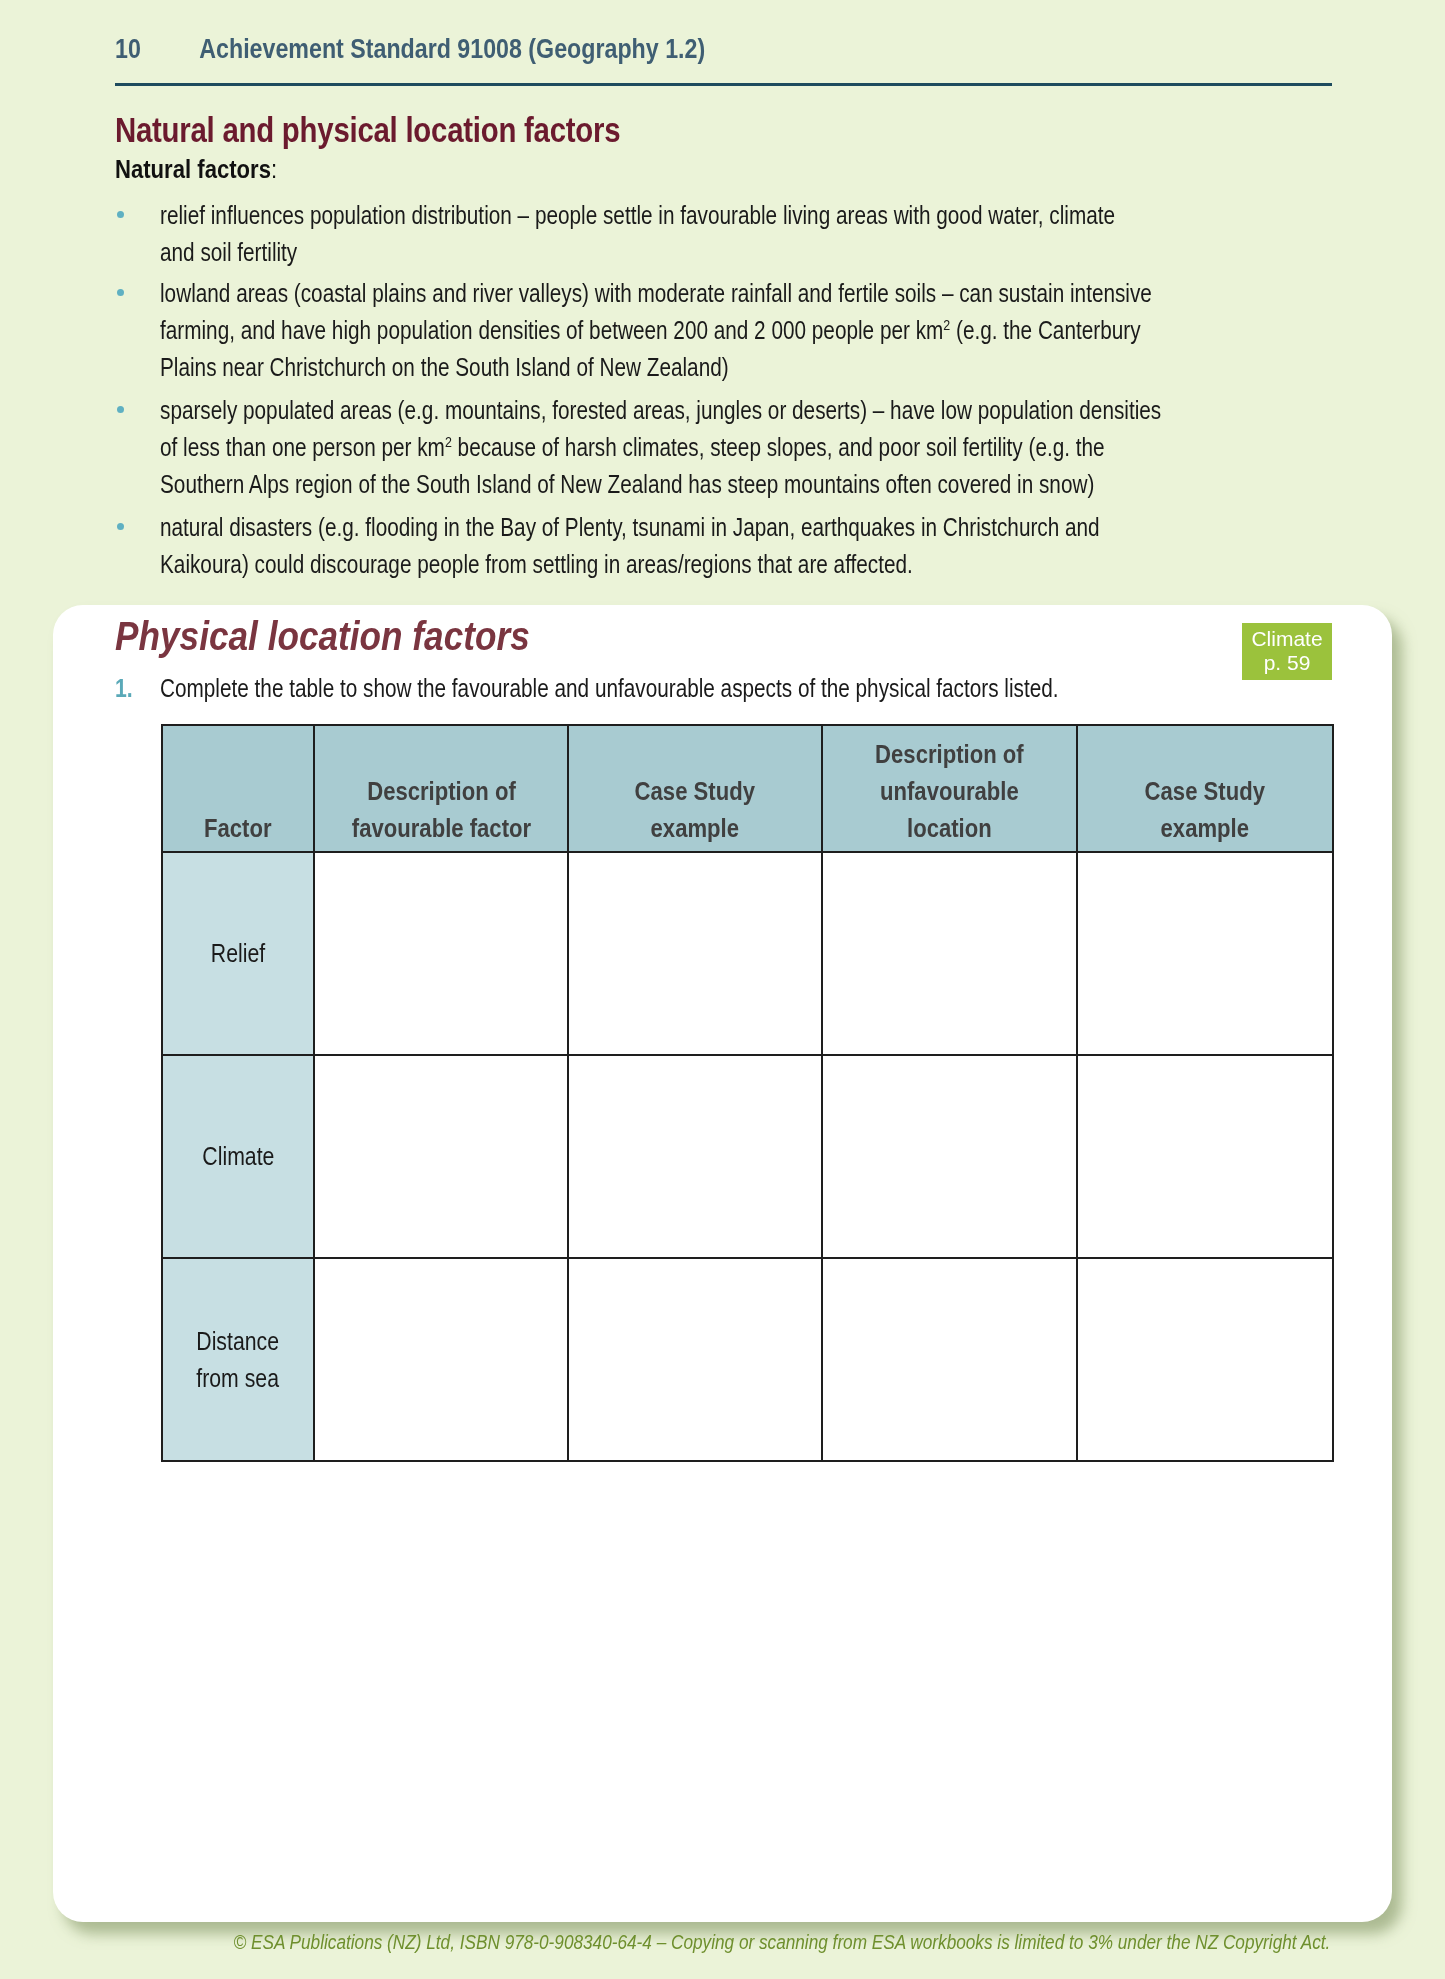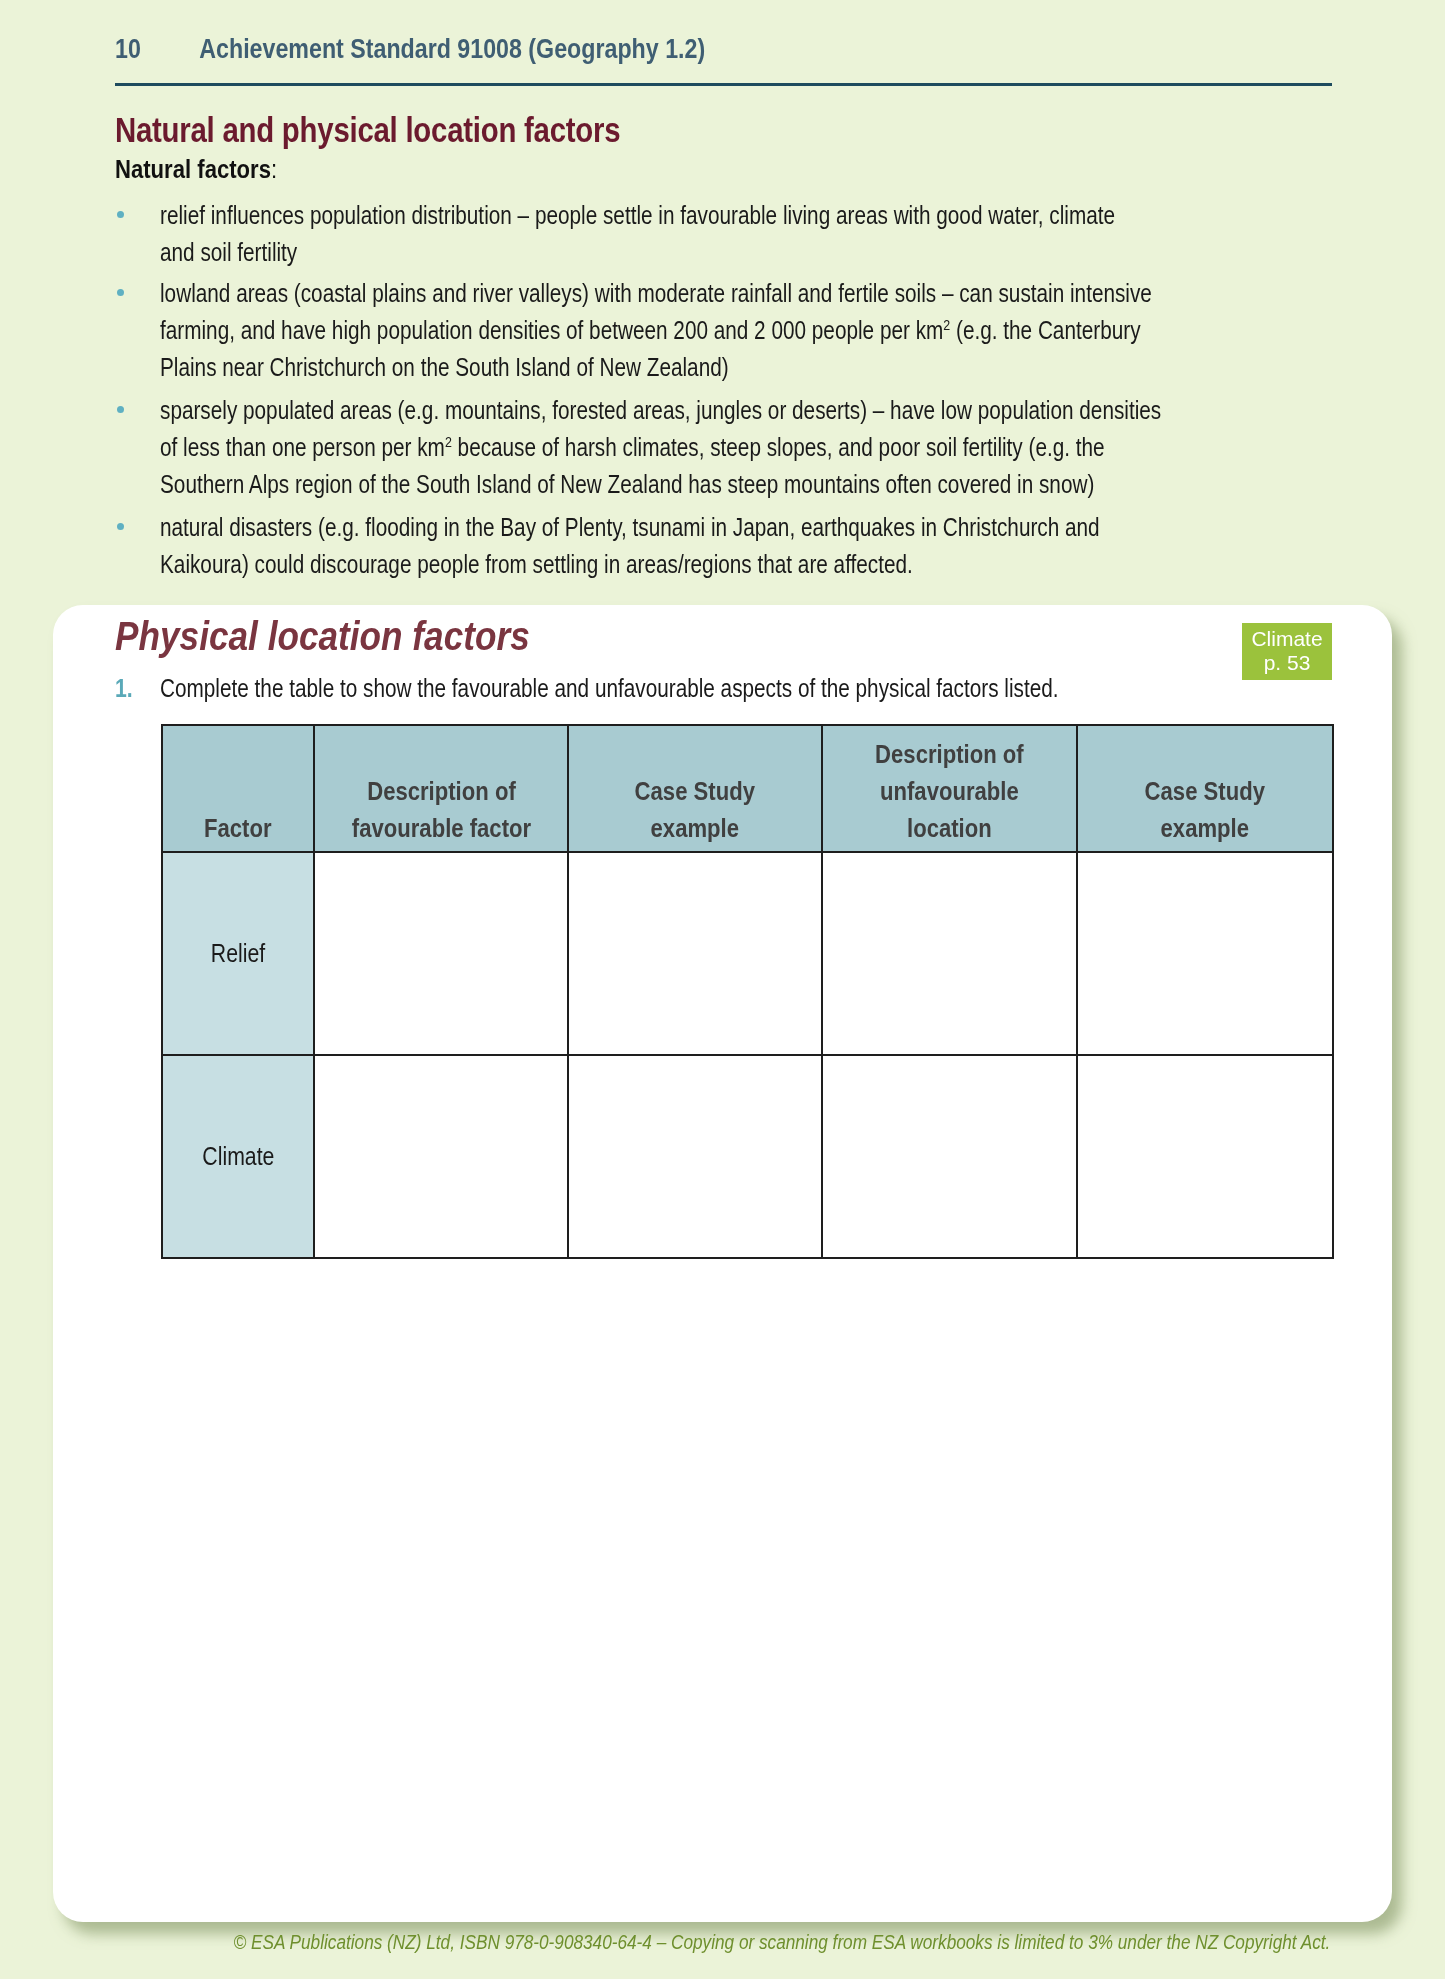--- a/index.html
+++ b/index.html
@@ -157,21 +157,21 @@
 
   <div class="bullet-dot" style="top:523px"></div>
   <div class="line" style="top:512px">natural disasters (e.g. flooding in the Bay of Plenty, tsunami in Japan, earthquakes in Christchurch and</div>
   <div class="line" style="top:549px">Kaikoura) could discourage people from settling in areas/regions that are affected.</div>
 </div>
 
 <div class="abs card"></div>
 <div class="abs card-title">Physical location factors</div>
 <div class="abs answers">
   <span>Climate</span>
-  <span>p. 53</span>
+  <span>p. 59</span>
 </div>
 <div class="abs q-num">1.</div>
 <div class="abs q-text">Complete the table to show the favourable and unfavourable aspects of the physical factors listed.</div>
 
 <table class="grid">
   <colgroup>
     <col style="width:152px">
     <col style="width:254px">
     <col style="width:254px">
     <col style="width:255px">
@@ -194,18 +194,25 @@
         <td class="answer-cell"></td>
         <td class="answer-cell"></td>
       </tr>
       <tr>
         <td class="factor"><span class="fx"><span>Climate</span></span></td>
         <td class="answer-cell"></td>
         <td class="answer-cell"></td>
         <td class="answer-cell"></td>
         <td class="answer-cell"></td>
       </tr>
+      <tr>
+        <td class="factor"><span class="fx"><span>Distance</span><br><span>from sea</span></span></td>
+        <td class="answer-cell"></td>
+        <td class="answer-cell"></td>
+        <td class="answer-cell"></td>
+        <td class="answer-cell"></td>
+      </tr>
     </tbody>
 </table>
 
 <div class="abs footer">
   <span>© ESA Publications (NZ) Ltd, ISBN 978-0-908340-64-4 – Copying or scanning from ESA workbooks is limited to 3% under the NZ Copyright Act.</span>
 </div>
 
 </body></html>

